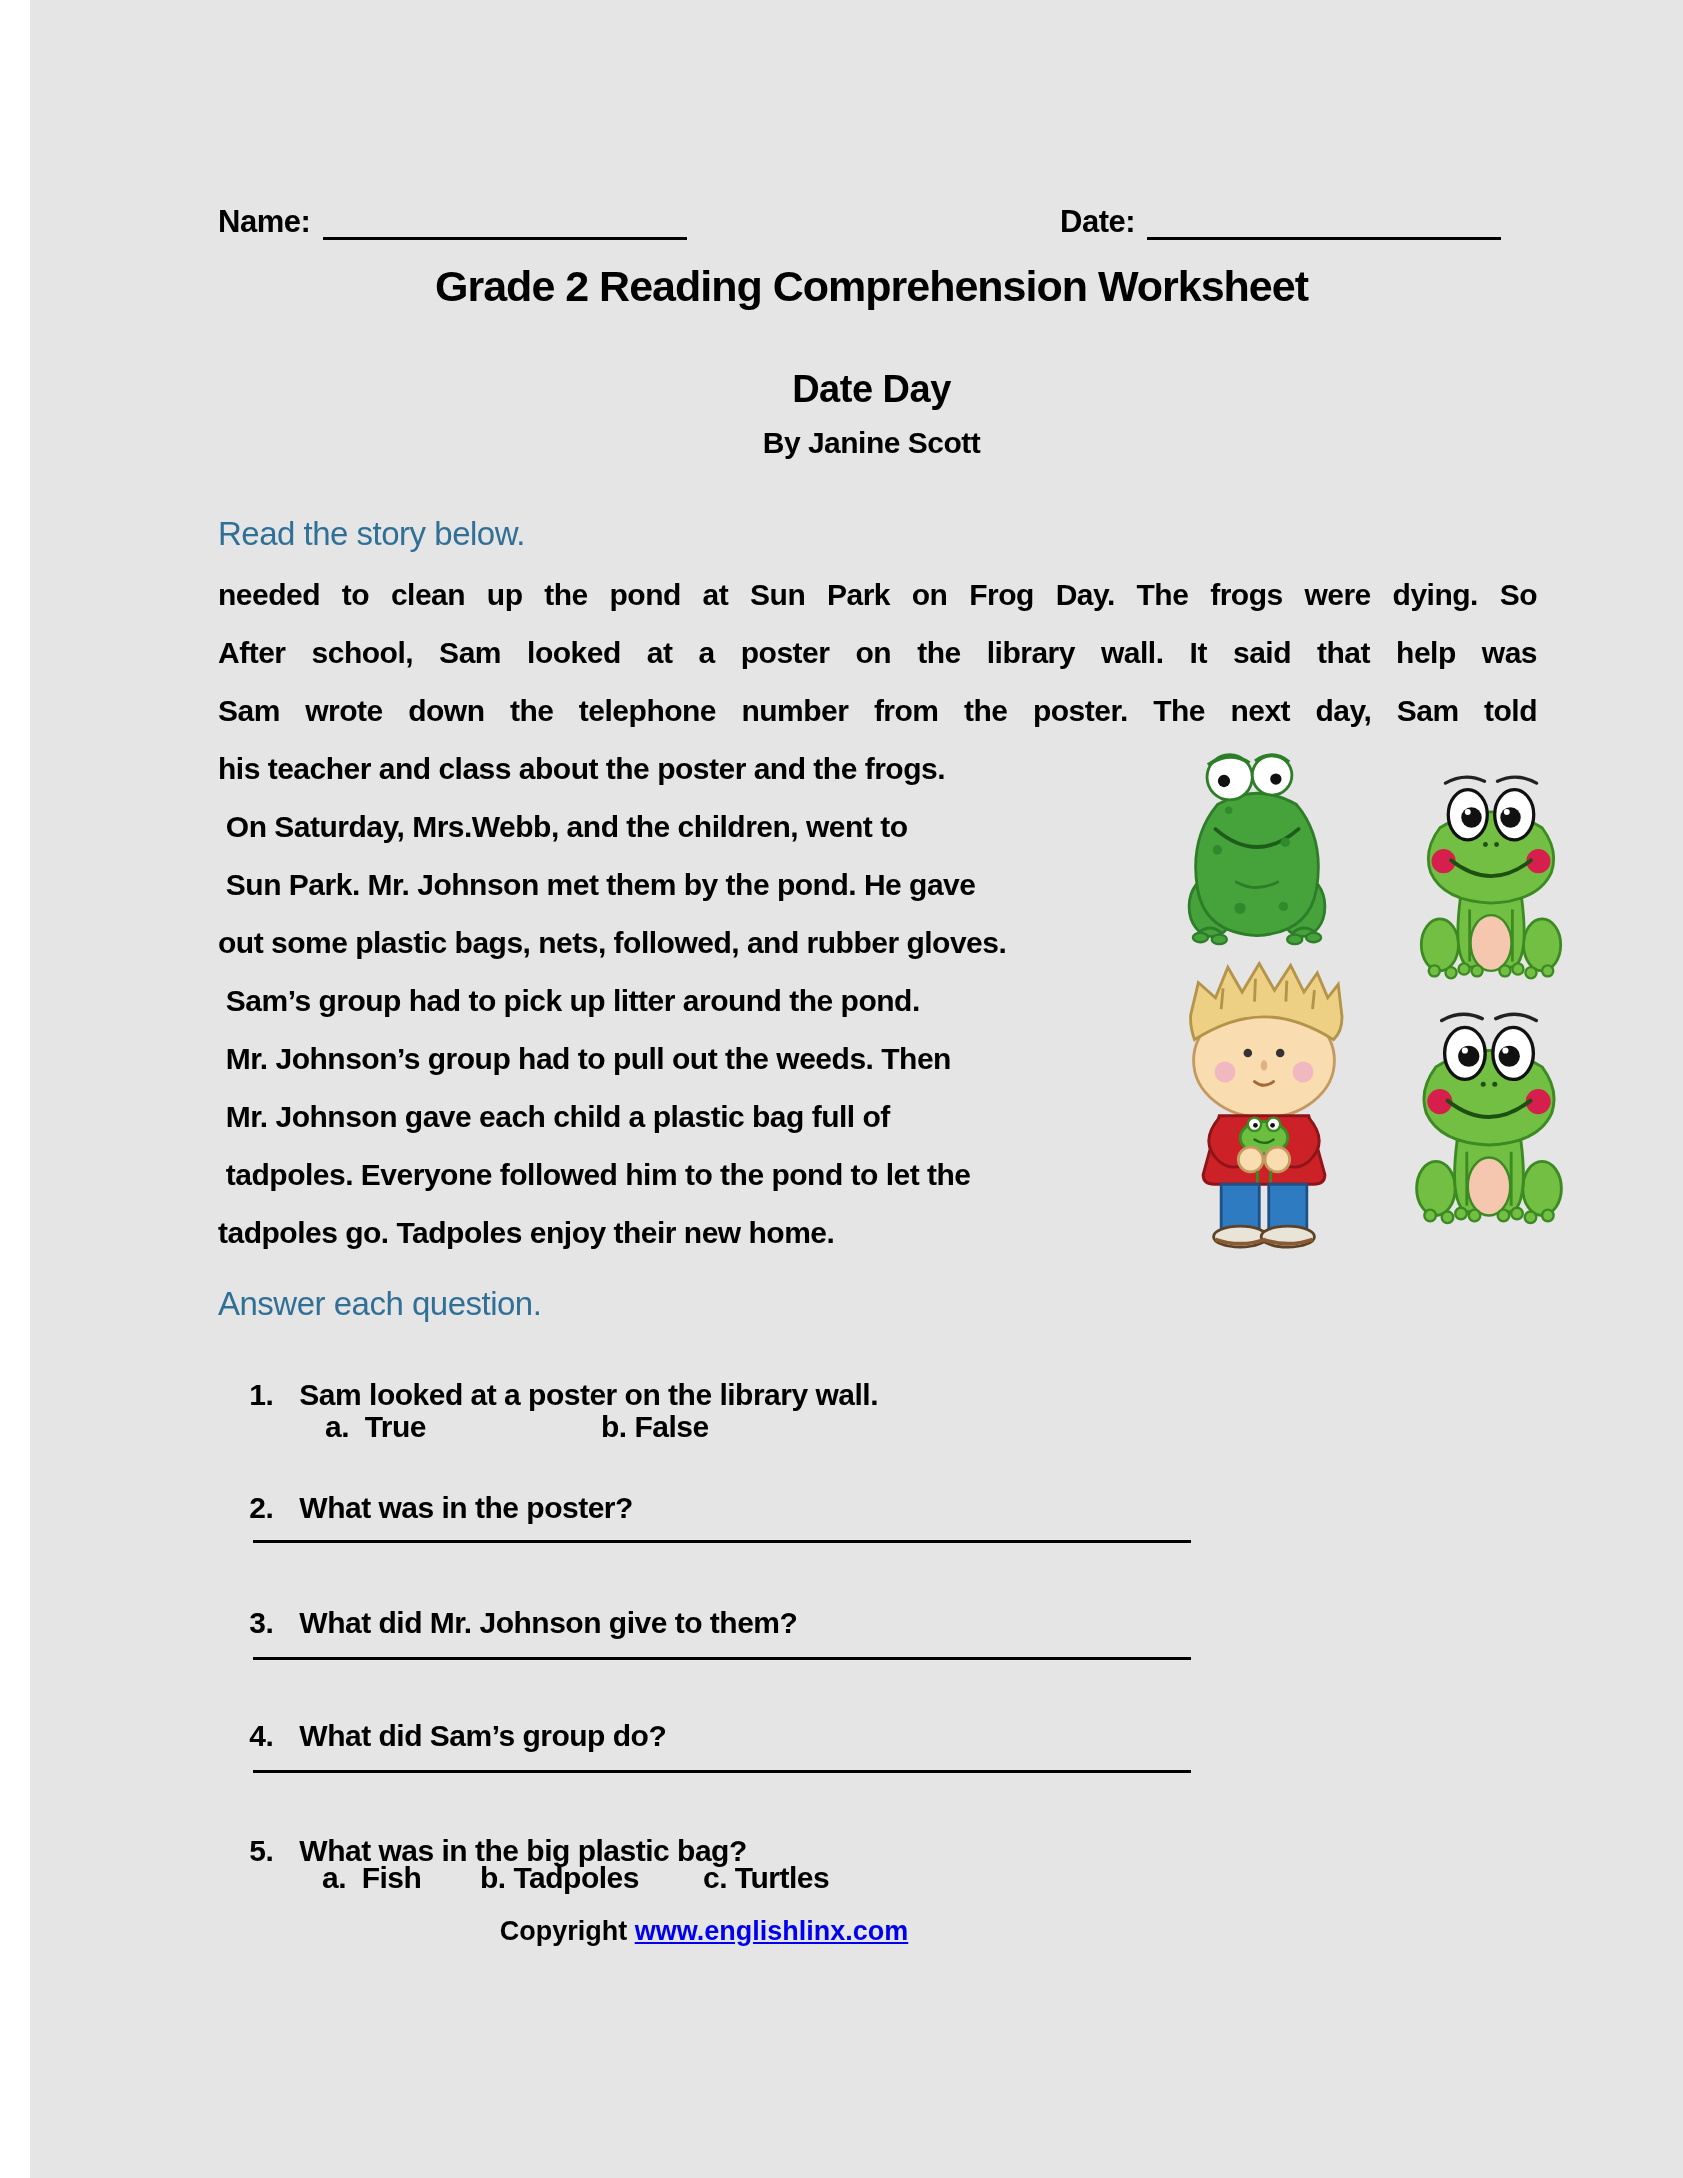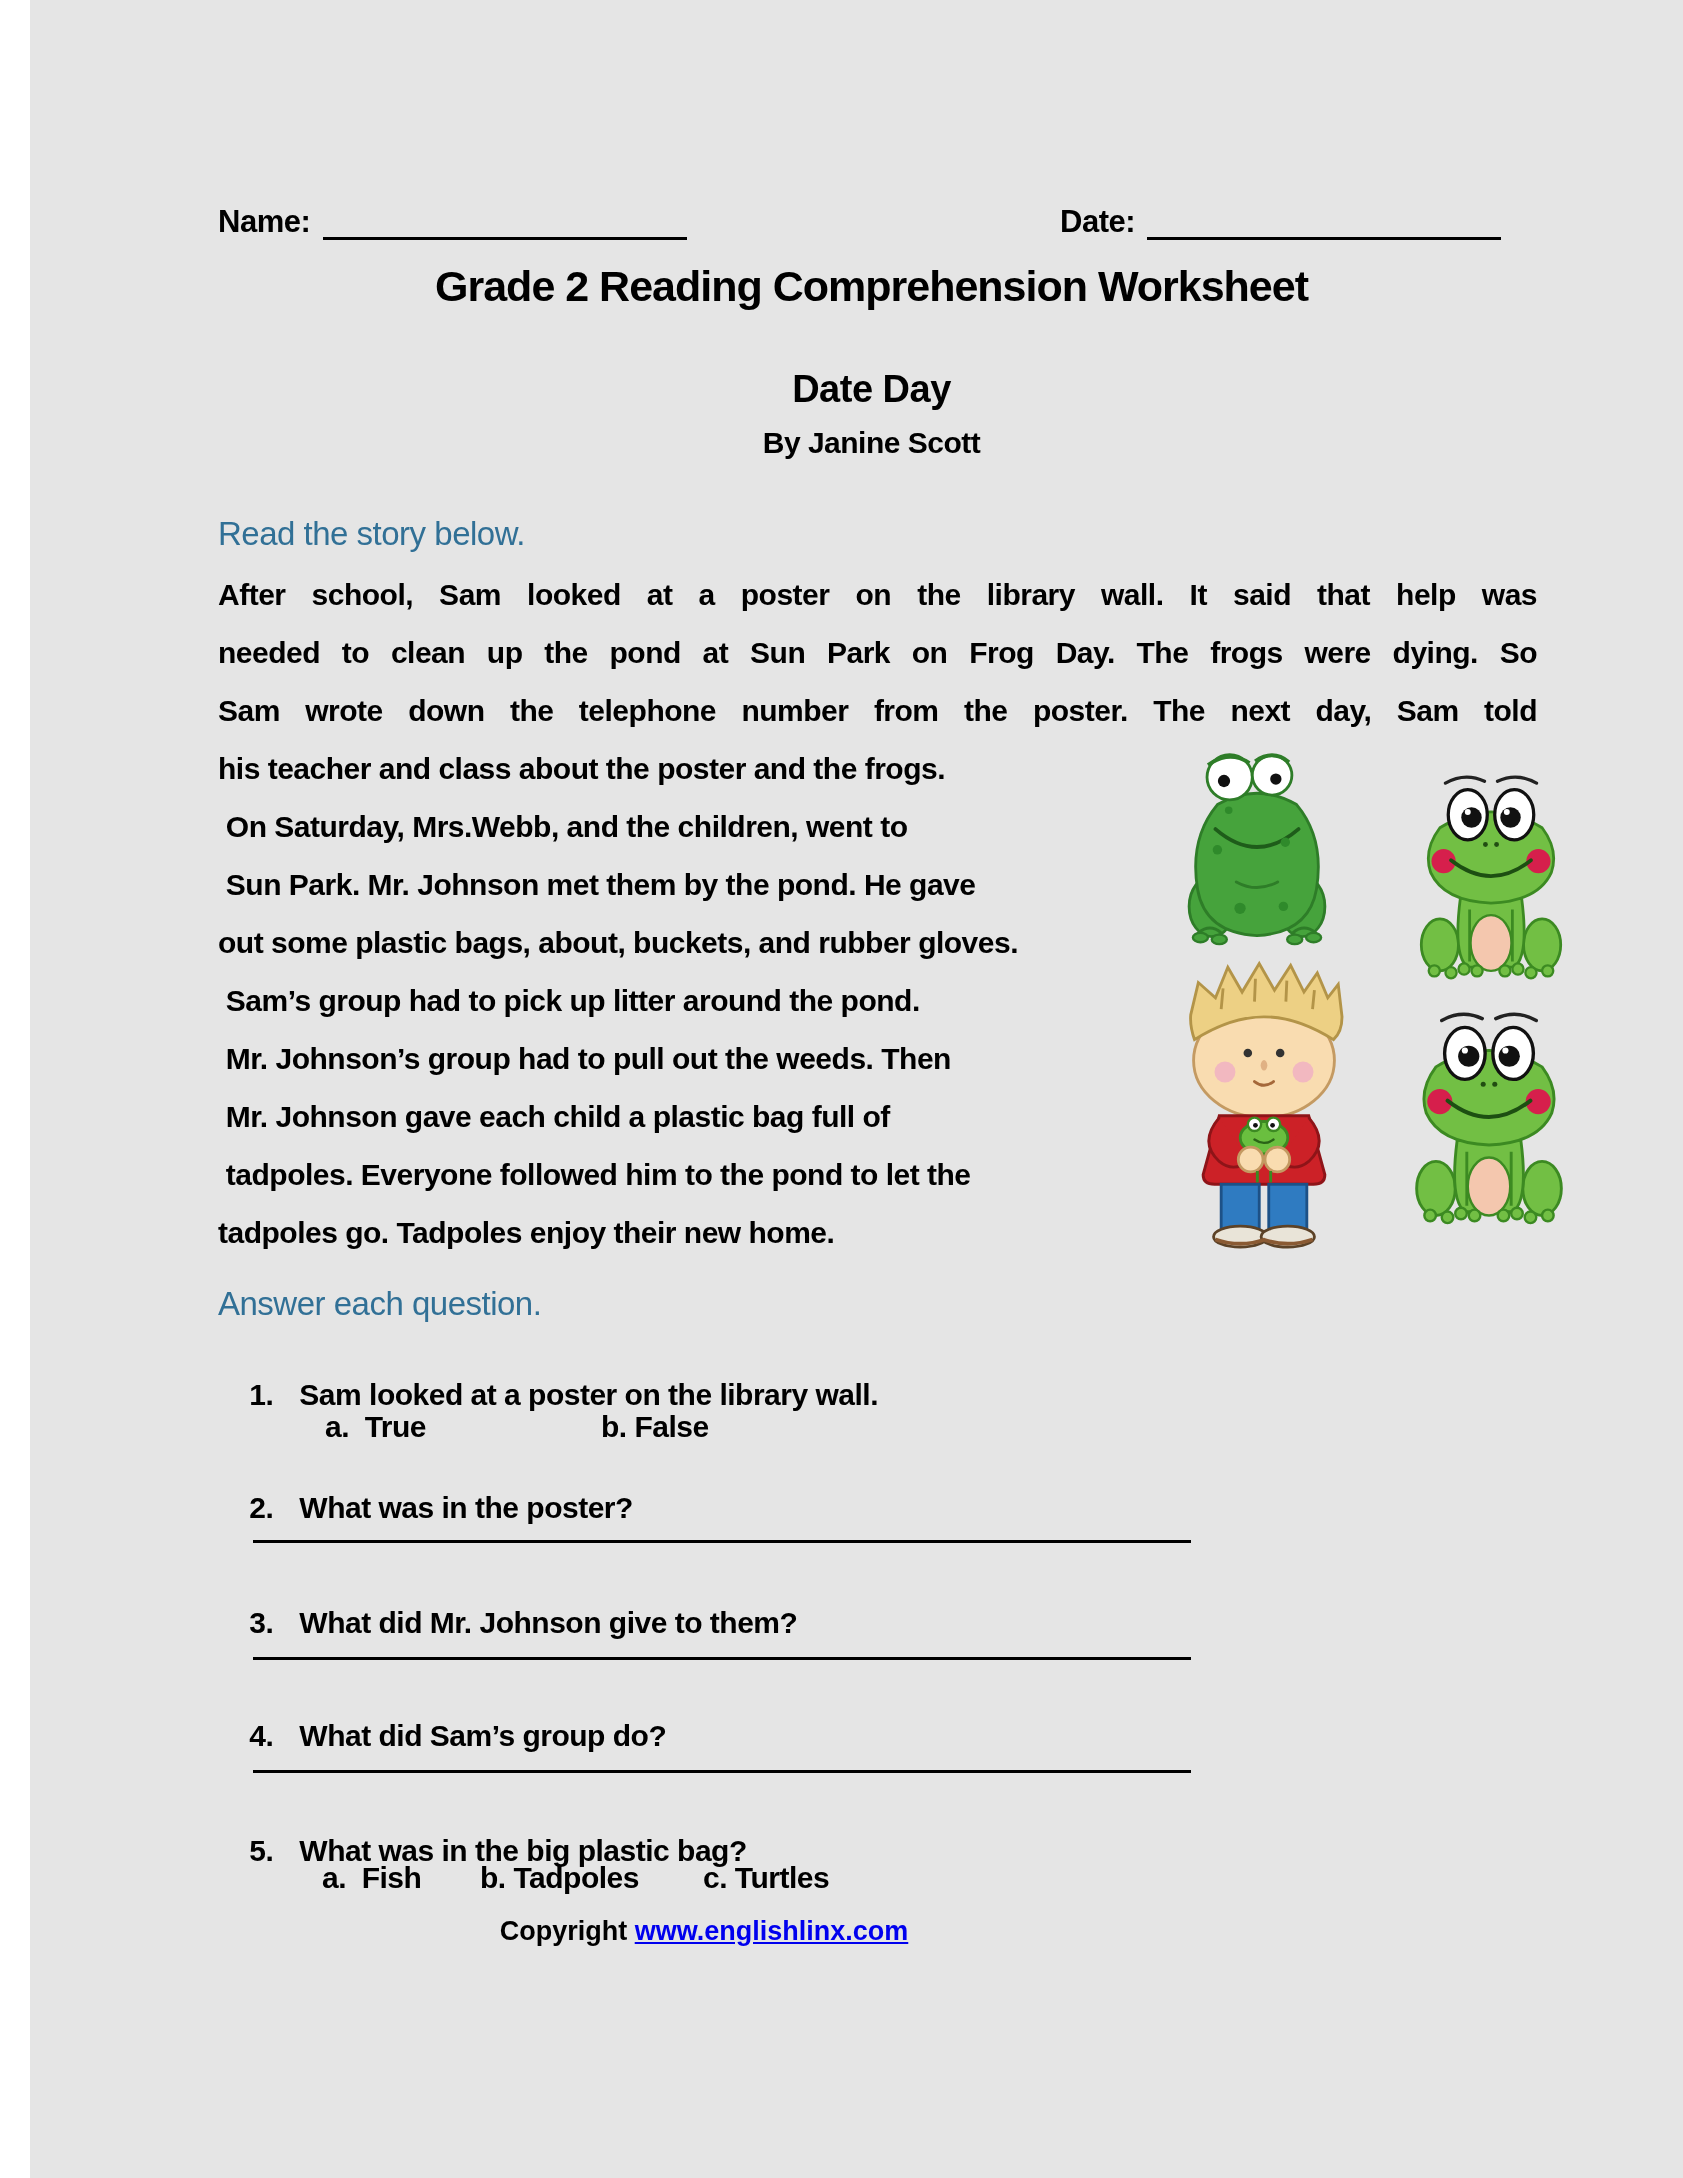--- a/index.html
+++ b/index.html
@@ -55,27 +55,27 @@
     <span class="write-line" style="width:354px; margin-left:8px;"></span>
   </div>
 
   <div class="abs doc-title">Grade 2 Reading Comprehension Worksheet</div>
   <div class="abs doc-subtitle">Date Day</div>
   <div class="abs doc-byline">By Janine Scott</div>
 
   <div class="abs section-heading" style="left:188px; top:515px; color:#317096;">Read the story below.</div>
 
   <div class="abs story">
+    <div class="ln just">needed to clean up the pond at Sun Park on Frog Day. The frogs were dying. So</div>
     <div class="ln just">After school, Sam looked at a poster on the library wall. It said that help was</div>
-    <div class="ln just">needed to clean up the pond at Sun Park on Frog Day. The frogs were dying. So</div>
     <div class="ln just">Sam wrote down the telephone number from the poster. The next day, Sam told</div>
     <div class="ln">his teacher and class about the poster and the frogs.</div>
     <div class="ln wrapped"> On Saturday, Mrs.Webb, and the children, went to</div>
     <div class="ln wrapped"> Sun Park. Mr. Johnson met them by the pond. He gave</div>
-    <div class="ln wrapped">out some plastic bags, about, buckets, and rubber gloves.</div>
+    <div class="ln wrapped">out some plastic bags, nets, followed, and rubber gloves.</div>
     <div class="ln wrapped"> Sam’s group had to pick up litter around the pond.</div>
     <div class="ln wrapped"> Mr. Johnson’s group had to pull out the weeds. Then</div>
     <div class="ln wrapped"> Mr. Johnson gave each child a plastic bag full of</div>
     <div class="ln wrapped"> tadpoles. Everyone followed him to the pond to let the</div>
     <div class="ln wrapped">tadpoles go. Tadpoles enjoy their new home.</div>
   </div>
 
   <div class="abs illustrations">
 
     <svg style="left:8px; top:0; width:170px; height:198px;" viewBox="0 0 180 210">

